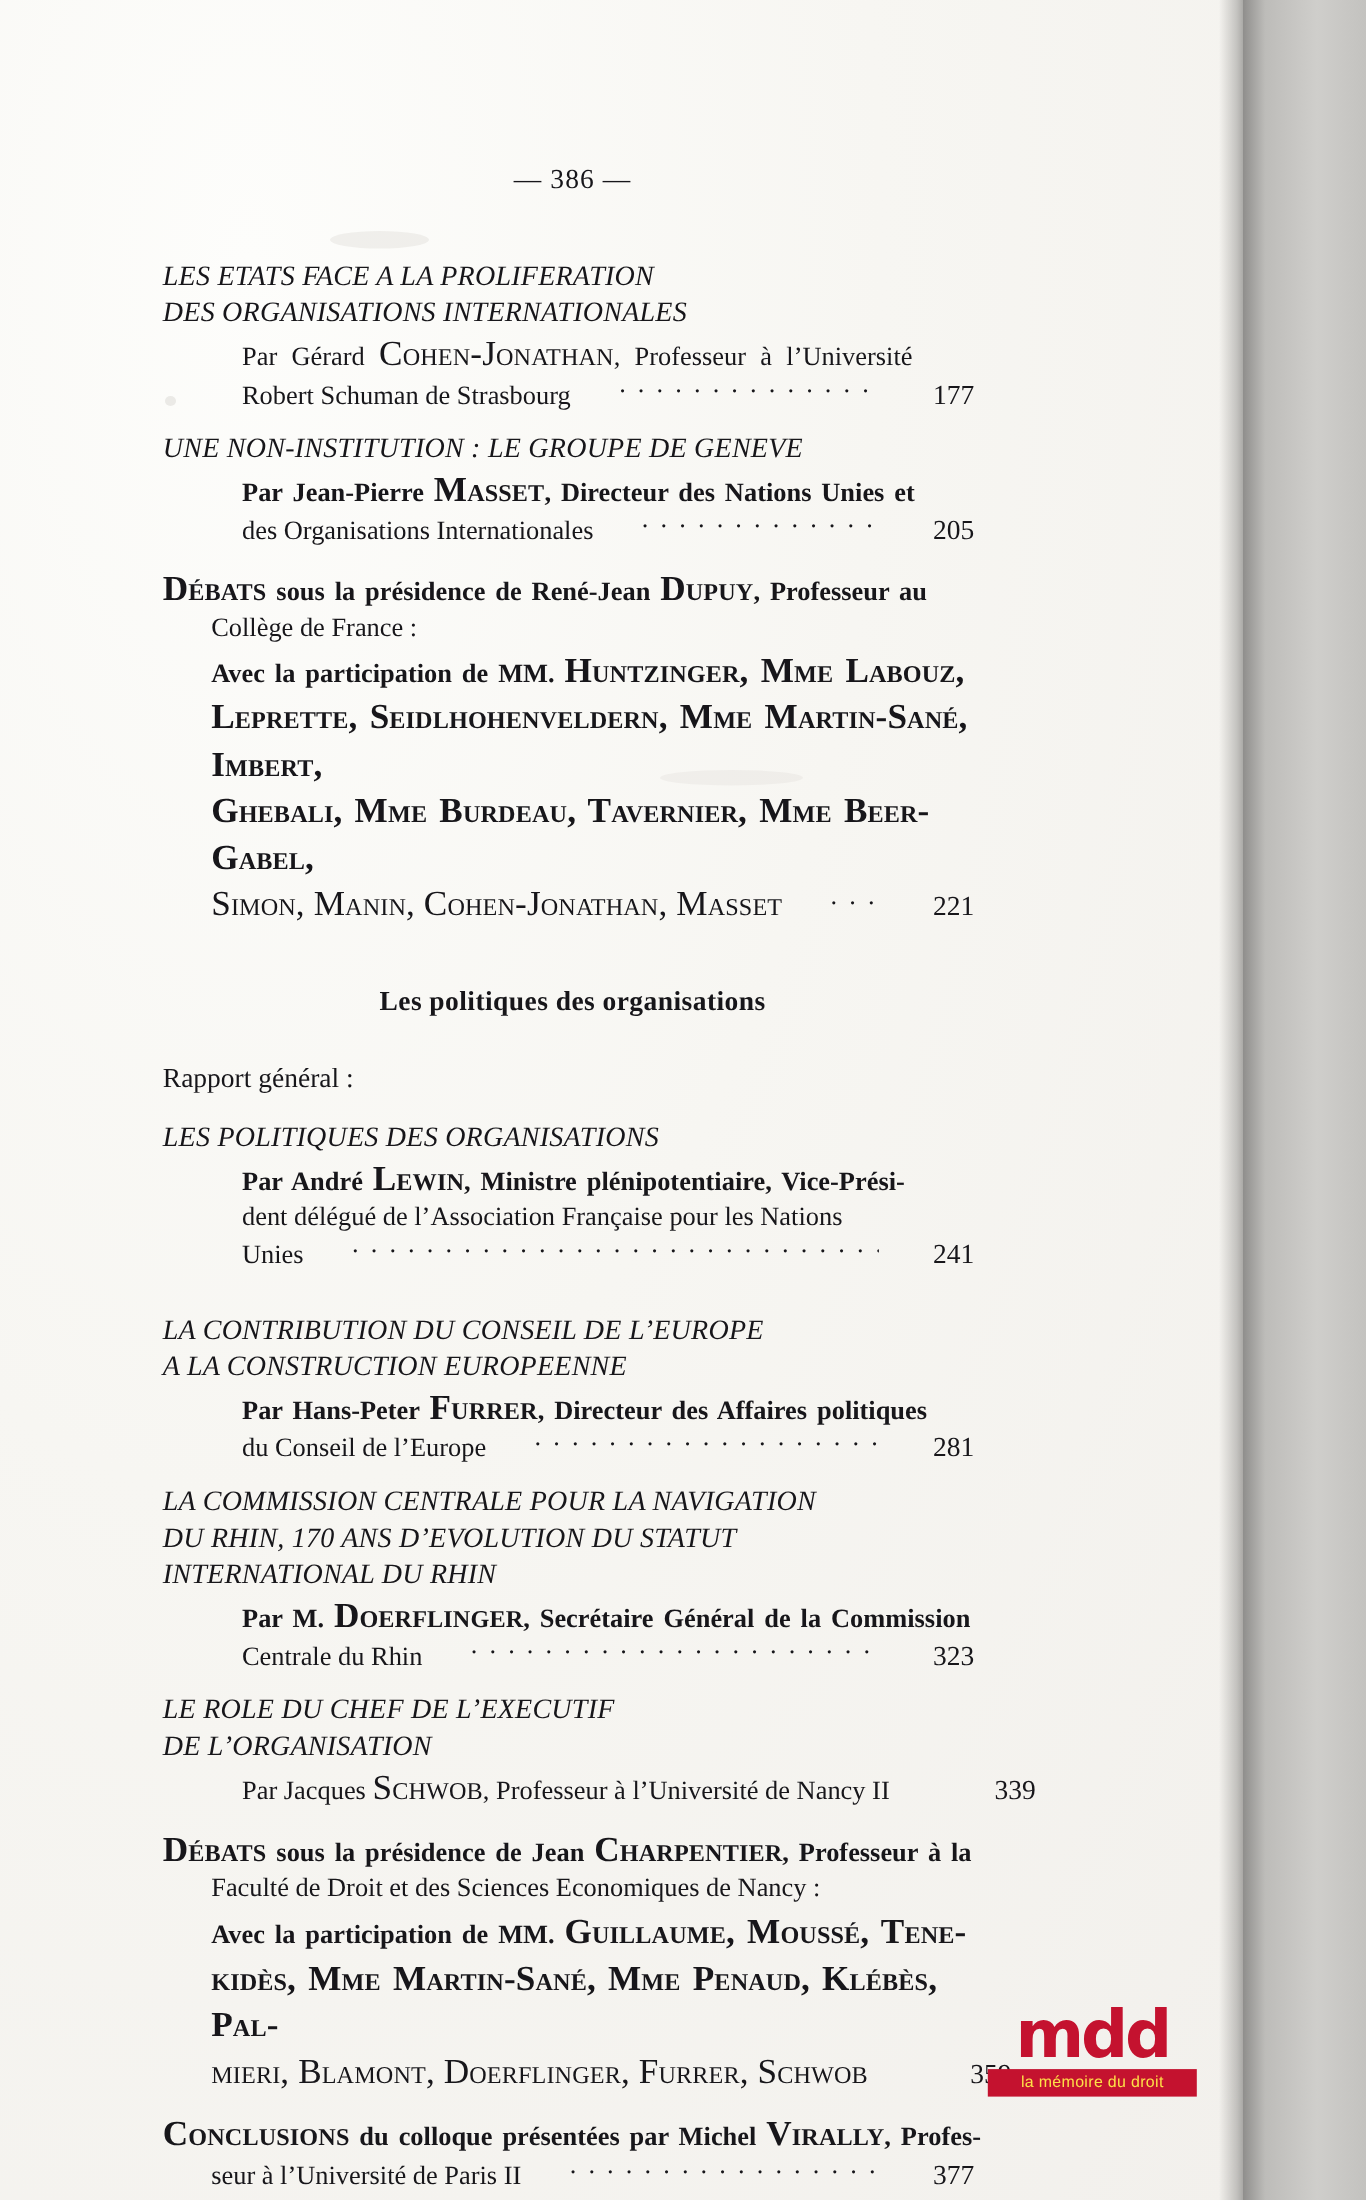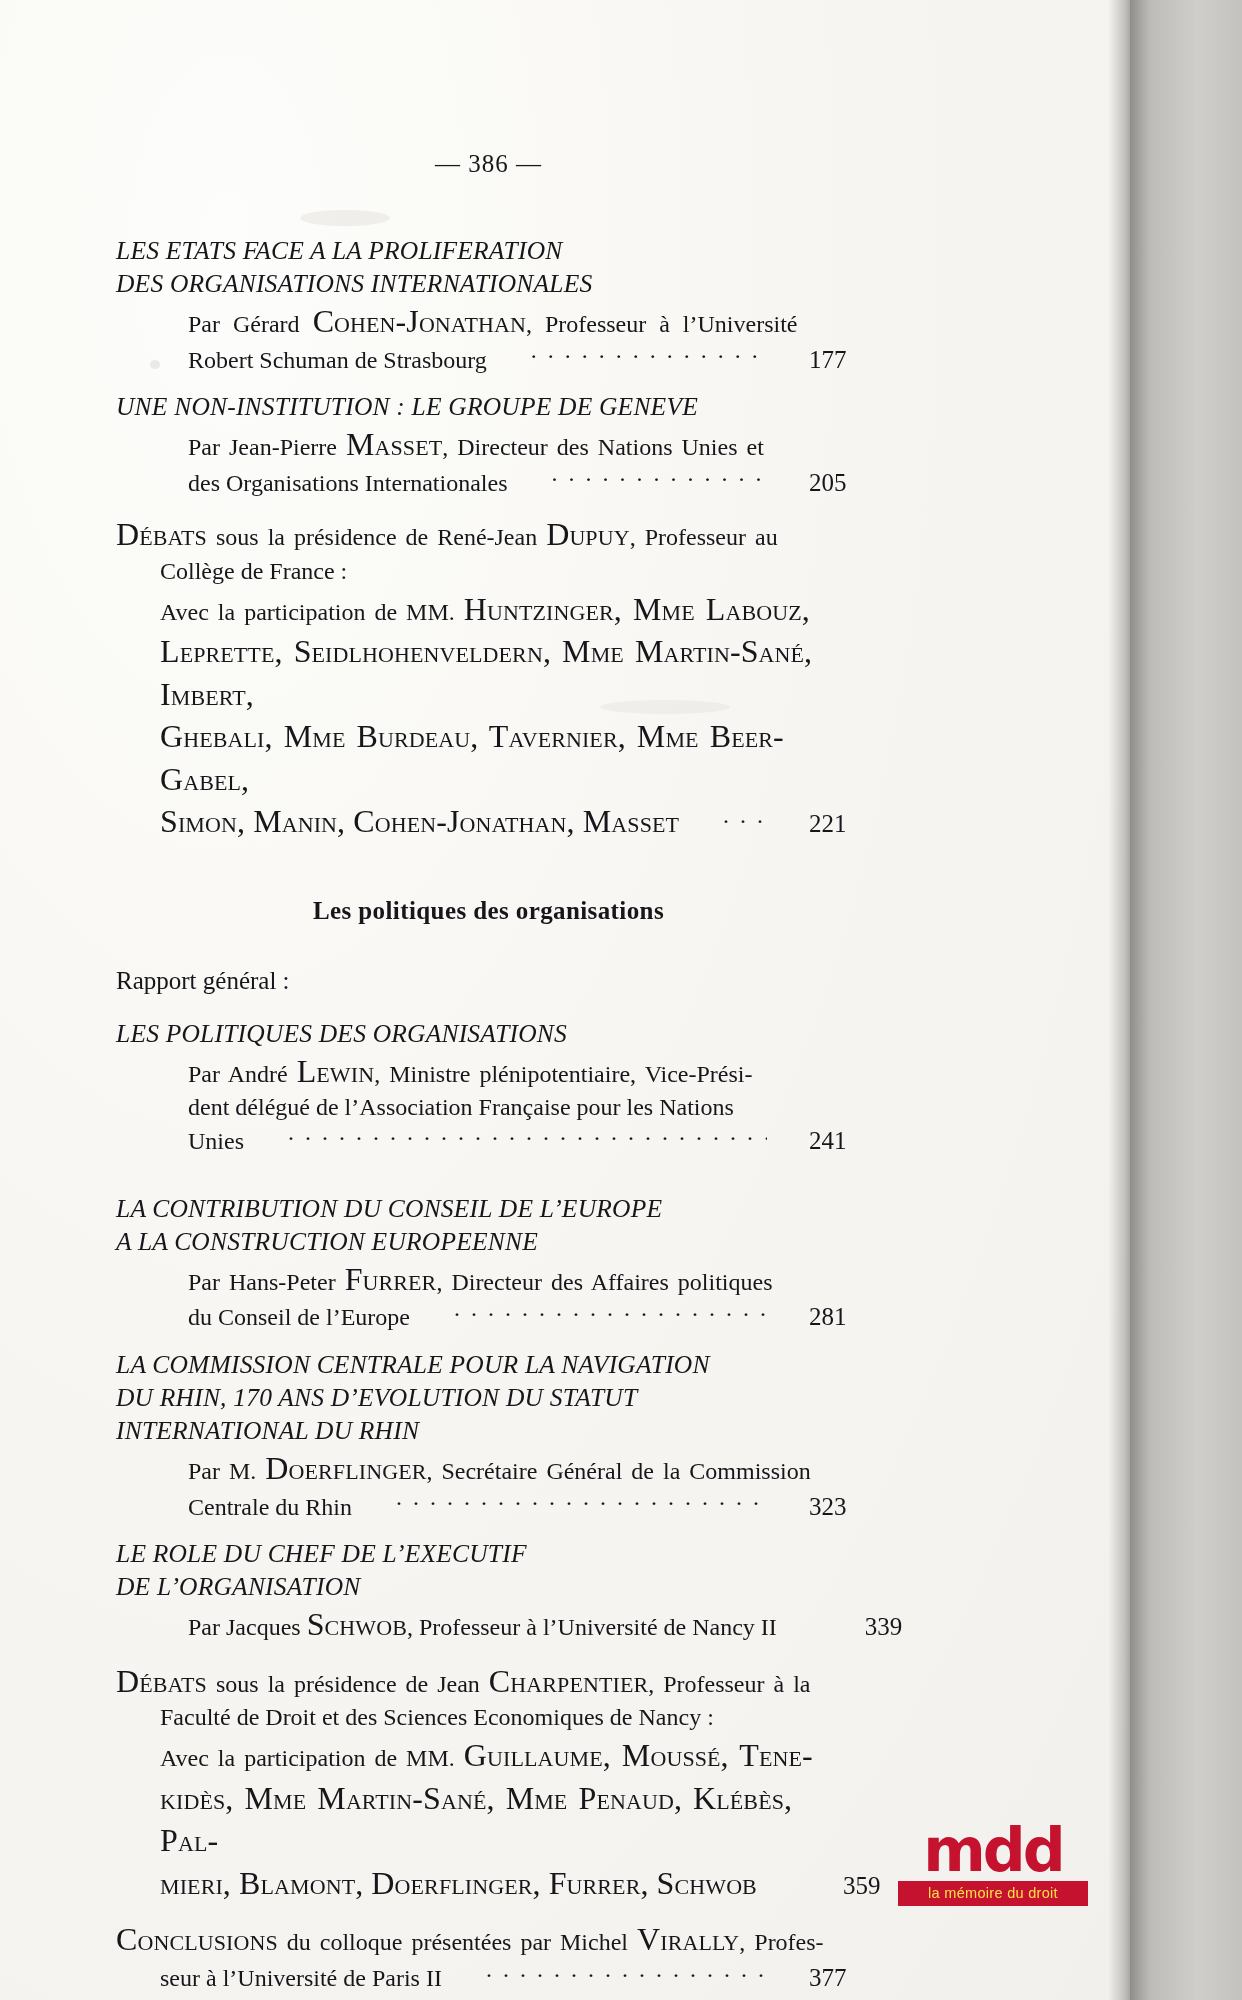--- a/index.html
+++ b/index.html
@@ -19,21 +19,21 @@
   .edge-shadow {
     position:absolute; left:1108px; top:0; width:30px; height:2000px;
     background:linear-gradient(to right, rgba(0,0,0,0.0) 0%, rgba(0,0,0,0.20) 55%, rgba(0,0,0,0.45) 100%);
   }
   .gutter {
     position:absolute; left:1130px; top:0; width:112px; height:2000px;
     background:linear-gradient(to right,#8f8e8c 0%, #bdbcb9 18%, #cfcecb 60%, #c3c2bf 100%);
   }
   .page {
     position:absolute;
-    left:116px; top:150px; width:745px;
+    left:148px; top:150px; width:745px;
     color:#17161a;
   }
 
   .folio {
     text-align:center;
     font-size:25px;
     letter-spacing:1px;
     margin:0 0 56px 0;
     font-family:"Liberation Serif", serif;
   }
@@ -78,21 +78,21 @@
     content:". . . . . . . . . . . . . . . . . . . . . . . . . . . . . . . . . . . . . . . . . . . . . . . . . . . . . . . . . . . . . . . .";
     position:absolute; left:0; bottom:0.02em;
     letter-spacing:2.5px;
     font-size:24px;
     white-space:nowrap;
     color:#17161a;
   }
   .pg {
     flex:0 0 auto;
     width:52px;
-    text-align:left;
+    text-align:center;
     font-size:25px;
   }
 
   .hang {
     margin-left:0;
     text-indent:0;
     font-size:24px;
     line-height:1.33;
   }
   .hang .ind { display:block; margin-left:44px; }
@@ -105,21 +105,21 @@
     margin:54px 0 42px 0;
   }
   .plain {
     font-size:25px;
     margin:0 0 10px 0;
   }
   .gap-s { height:12px; }
   .gap-m { height:20px; }
 
   
-  .jw { word-spacing:3px; }
+  .jw { word-spacing:3px;font-weight:bold; }
   .jw2 { word-spacing:7px; }
 
   
   .logo {
     position:absolute;
     left:898px; top:1826px;
     width:190px;
     text-align:center;
   }
   .logo-mark {

